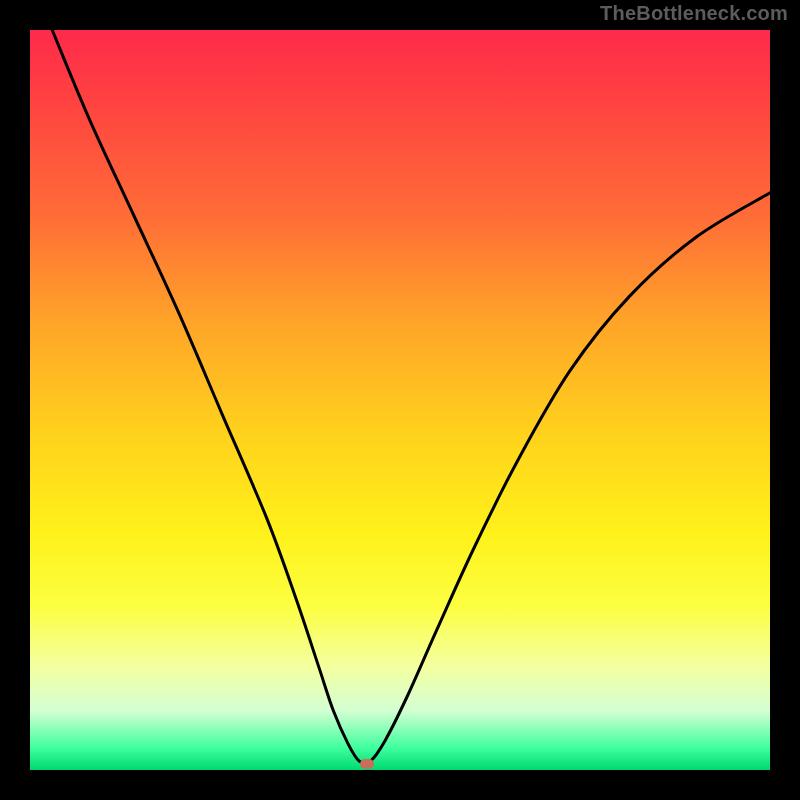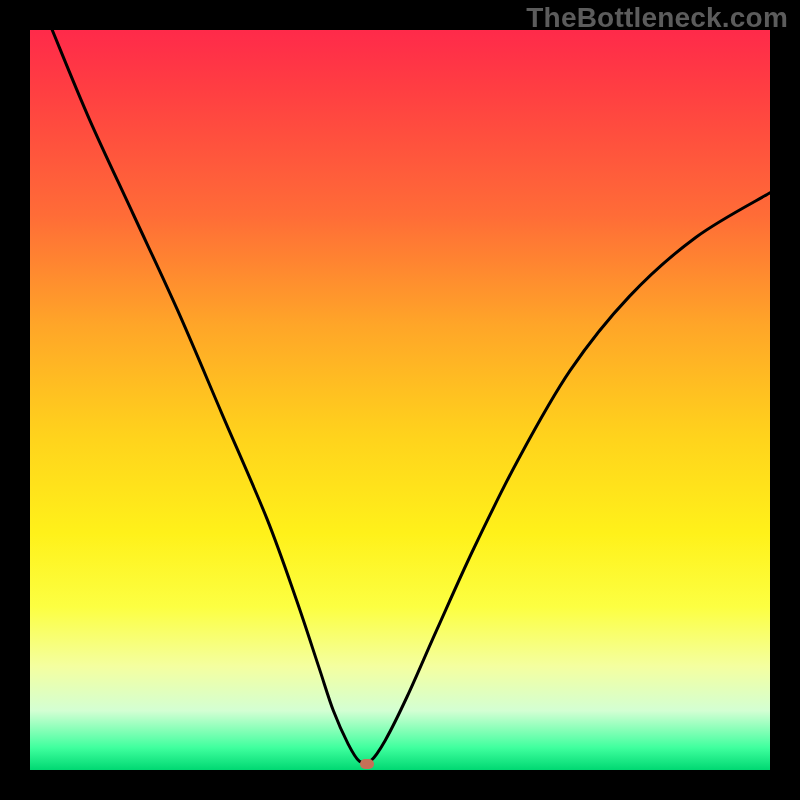--- a/index.html
+++ b/index.html
@@ -8,21 +8,21 @@
     width: 800px;
     height: 800px;
     background: #000;
     position: relative;
     font-family: Arial, Helvetica, sans-serif;
   }
   .watermark {
     position: absolute;
     top: 2px;
     right: 12px;
-    font-size: 28px;
+    font-size: 20px;
     font-weight: 600;
     color: #5c5c5c;
     letter-spacing: 0.2px;
     z-index: 20;
   }
   .frame {
     position: absolute;
     top: 30px;
     left: 30px;
     right: 30px;

